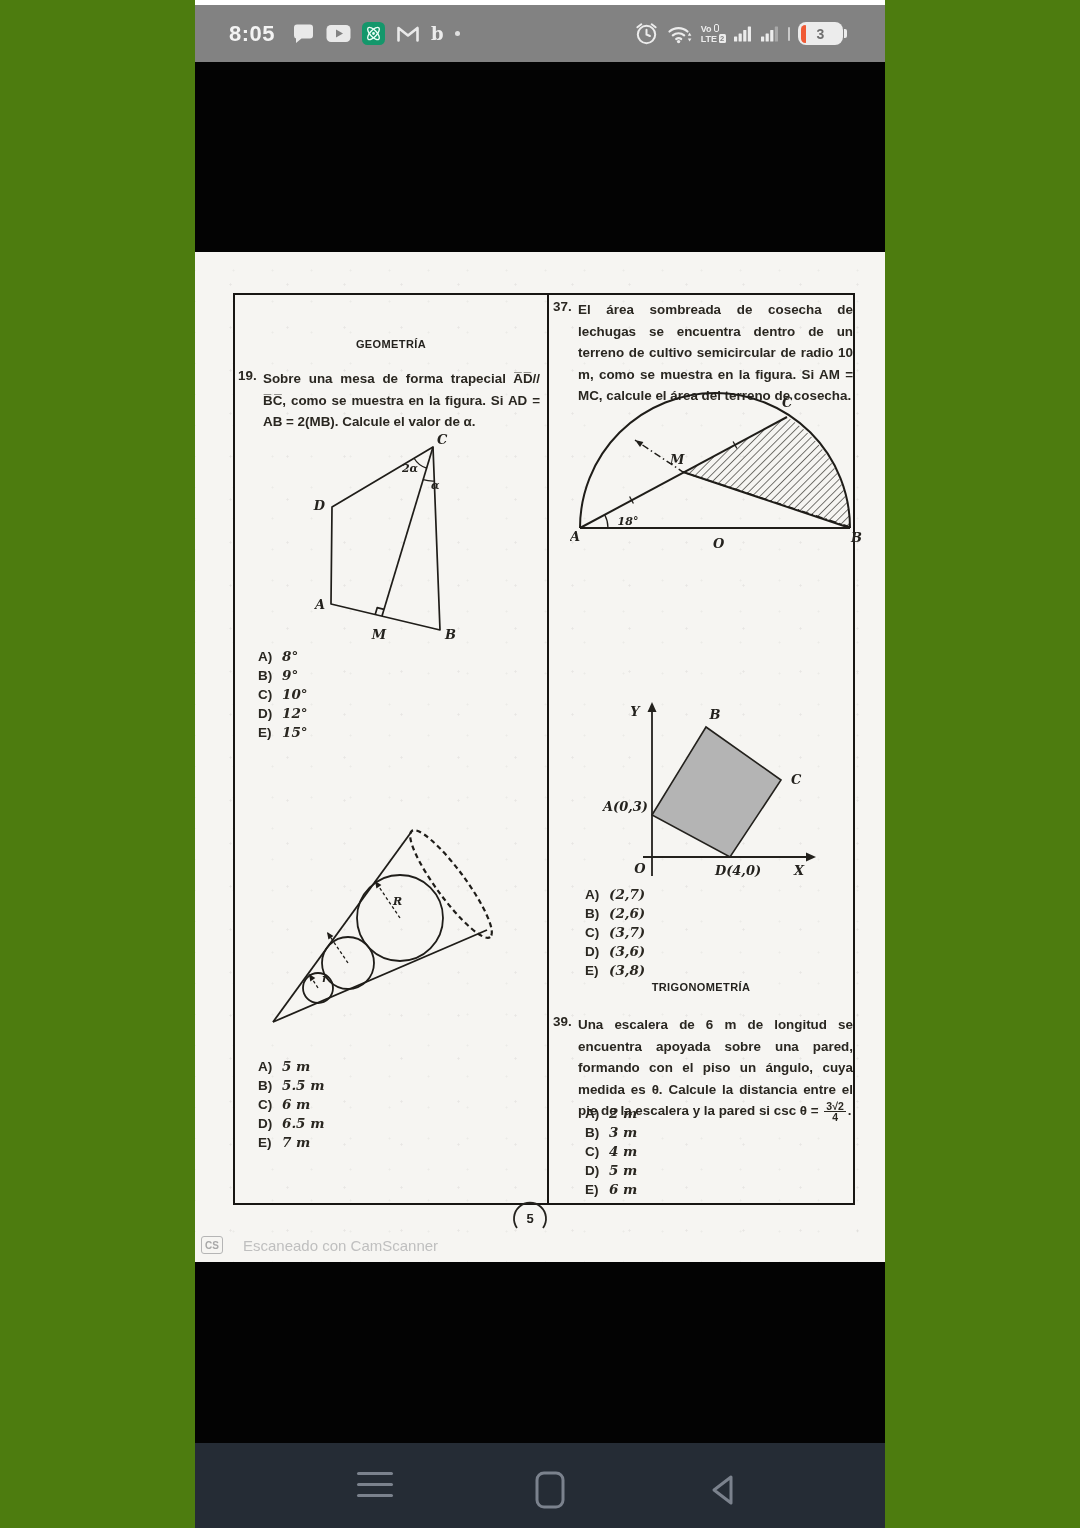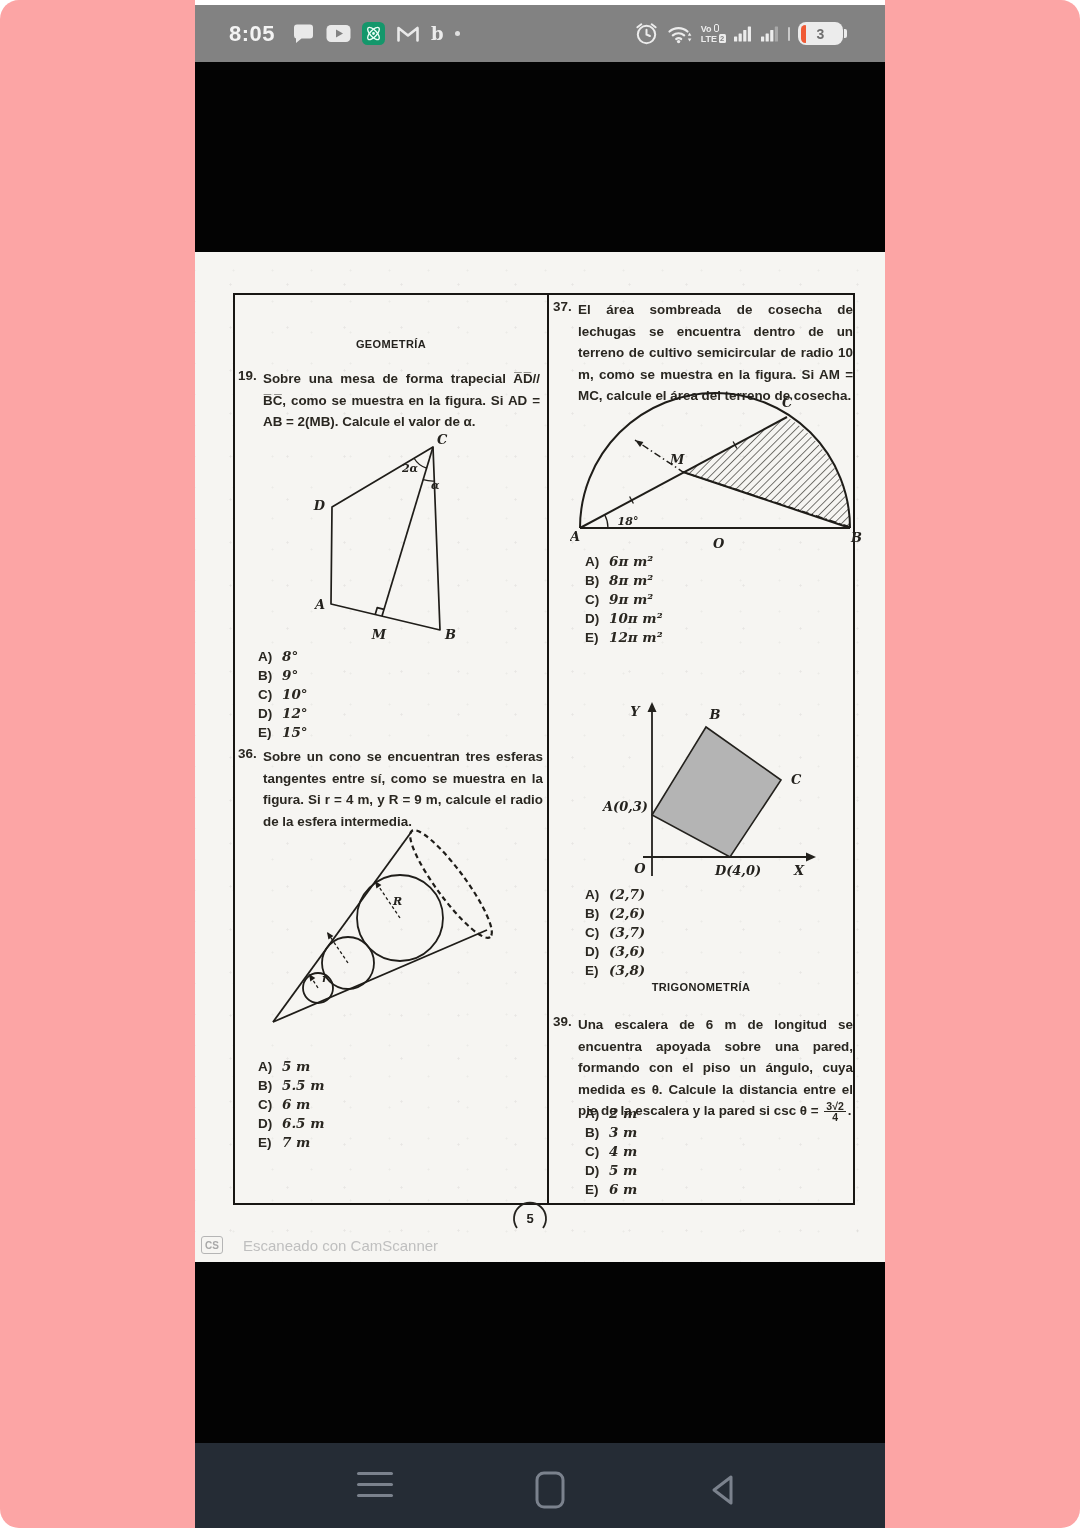--- a/index.html
+++ b/index.html
@@ -1,18 +1,18 @@
 <!DOCTYPE html>
 <html><head>
 <meta charset="utf-8">
 <style>
   html,body{margin:0;padding:0;background:#ffffff;}
   *{box-sizing:border-box;}
-  #stage{position:relative;width:1080px;height:1528px;background:#fca5a5;overflow:hidden;
-         font-family:"Liberation Sans",sans-serif;border-radius:19px;}
+  #stage{position:relative;width:1080px;height:1528px;background:#4d7c0f;overflow:hidden;
+         font-family:"Liberation Sans",sans-serif;}
   .phone{position:absolute;left:195px;top:0;width:690px;height:1528px;background:#ffffff;}
 
   
   .statusbar{position:absolute;left:0;top:5px;width:690px;height:57px;background:#828282;
              display:flex;align-items:center;padding:0 42px 0 34px;}
   .sb-left{display:flex;align-items:center;gap:11px;}
   .sb-time{color:#f3f3f3;font-size:22px;font-weight:700;letter-spacing:.5px;margin-right:6px;}
   .sb-spacer{flex:1;}
   .sb-right{display:flex;align-items:center;gap:8px;}
   .sb-dot{width:5px;height:5px;border-radius:50%;background:#e0e0e0;display:inline-block;}
@@ -183,24 +183,20 @@
       </svg>
 
       <div class="opts" style="left:63px;top:394px;">
         <div class="opt"><span class="olab">A)</span><span class="oval">8°</span></div>
         <div class="opt"><span class="olab">B)</span><span class="oval">9°</span></div>
         <div class="opt"><span class="olab">C)</span><span class="oval">10°</span></div>
         <div class="opt"><span class="olab">D)</span><span class="oval">12°</span></div>
         <div class="opt"><span class="olab">E)</span><span class="oval">15°</span></div>
       </div>
 
-      <div class="problem" style="left:43px;top:494px;width:305px;">
-        <span class="pnum">36.</span>
-        <p class="ptext">Sobre un cono se encuentran tres esferas tangentes entre sí, como se muestra en la figura. Si r = 4 m, y R = 9 m, calcule el radio de la esfera intermedia.</p>
-      </div>
 
       <svg class="fig" style="left:65px;top:560px;" width="240" height="240" viewBox="0 0 240 240">
         <g stroke="#1f1d19" stroke-width="1.8" fill="none">
           <path d="M13 210 L152 19"></path>
           <path d="M13 210 L227 118"></path>
           <ellipse cx="191" cy="72" rx="66" ry="14.5" transform="rotate(53.6 191 72)" stroke-dasharray="5 3.5" stroke-width="2.2"></ellipse>
           <circle cx="140" cy="106" r="43"></circle>
           <circle cx="88" cy="151" r="26"></circle>
           <circle cx="58" cy="176" r="15"></circle>
         </g>
@@ -254,27 +250,20 @@
         </g>
         <polygon points="65,50 70,56.9 73.4,51.9" fill="#1f1d19"></polygon>
         <text class="flab" x="0" y="151">A</text>
         <text class="flab" x="281" y="152">B</text>
         <text class="flab" x="212" y="17">C</text>
         <text class="flab" x="100" y="74">M</text>
         <text class="flab" x="143" y="158">O</text>
         <text class="flab-sm" x="58" y="135" text-anchor="middle">18°</text>
       </svg>
 
-      <div class="opts" style="left:390px;top:299px;">
-        <div class="opt"><span class="olab">A)</span><span class="oval">6π m²</span></div>
-        <div class="opt"><span class="olab">B)</span><span class="oval">8π m²</span></div>
-        <div class="opt"><span class="olab">C)</span><span class="oval">9π m²</span></div>
-        <div class="opt"><span class="olab">D)</span><span class="oval">10π m²</span></div>
-        <div class="opt"><span class="olab">E)</span><span class="oval">12π m²</span></div>
-      </div>
 
 
       <svg class="fig" style="left:403px;top:446px;" width="220" height="188" viewBox="0 0 220 188">
         <polygon points="54,117 108,29 183,82 132,159" fill="#b4b4b4" stroke="#23211d" stroke-width="1.6"></polygon>
         <g stroke="#23211d" stroke-width="1.8" fill="none">
           <path d="M54 178 L54 11"></path>
           <path d="M45 159 L212 159"></path>
         </g>
         <g fill="#23211d">
           <polygon points="54,4 49.5,14 58.5,14"></polygon>

